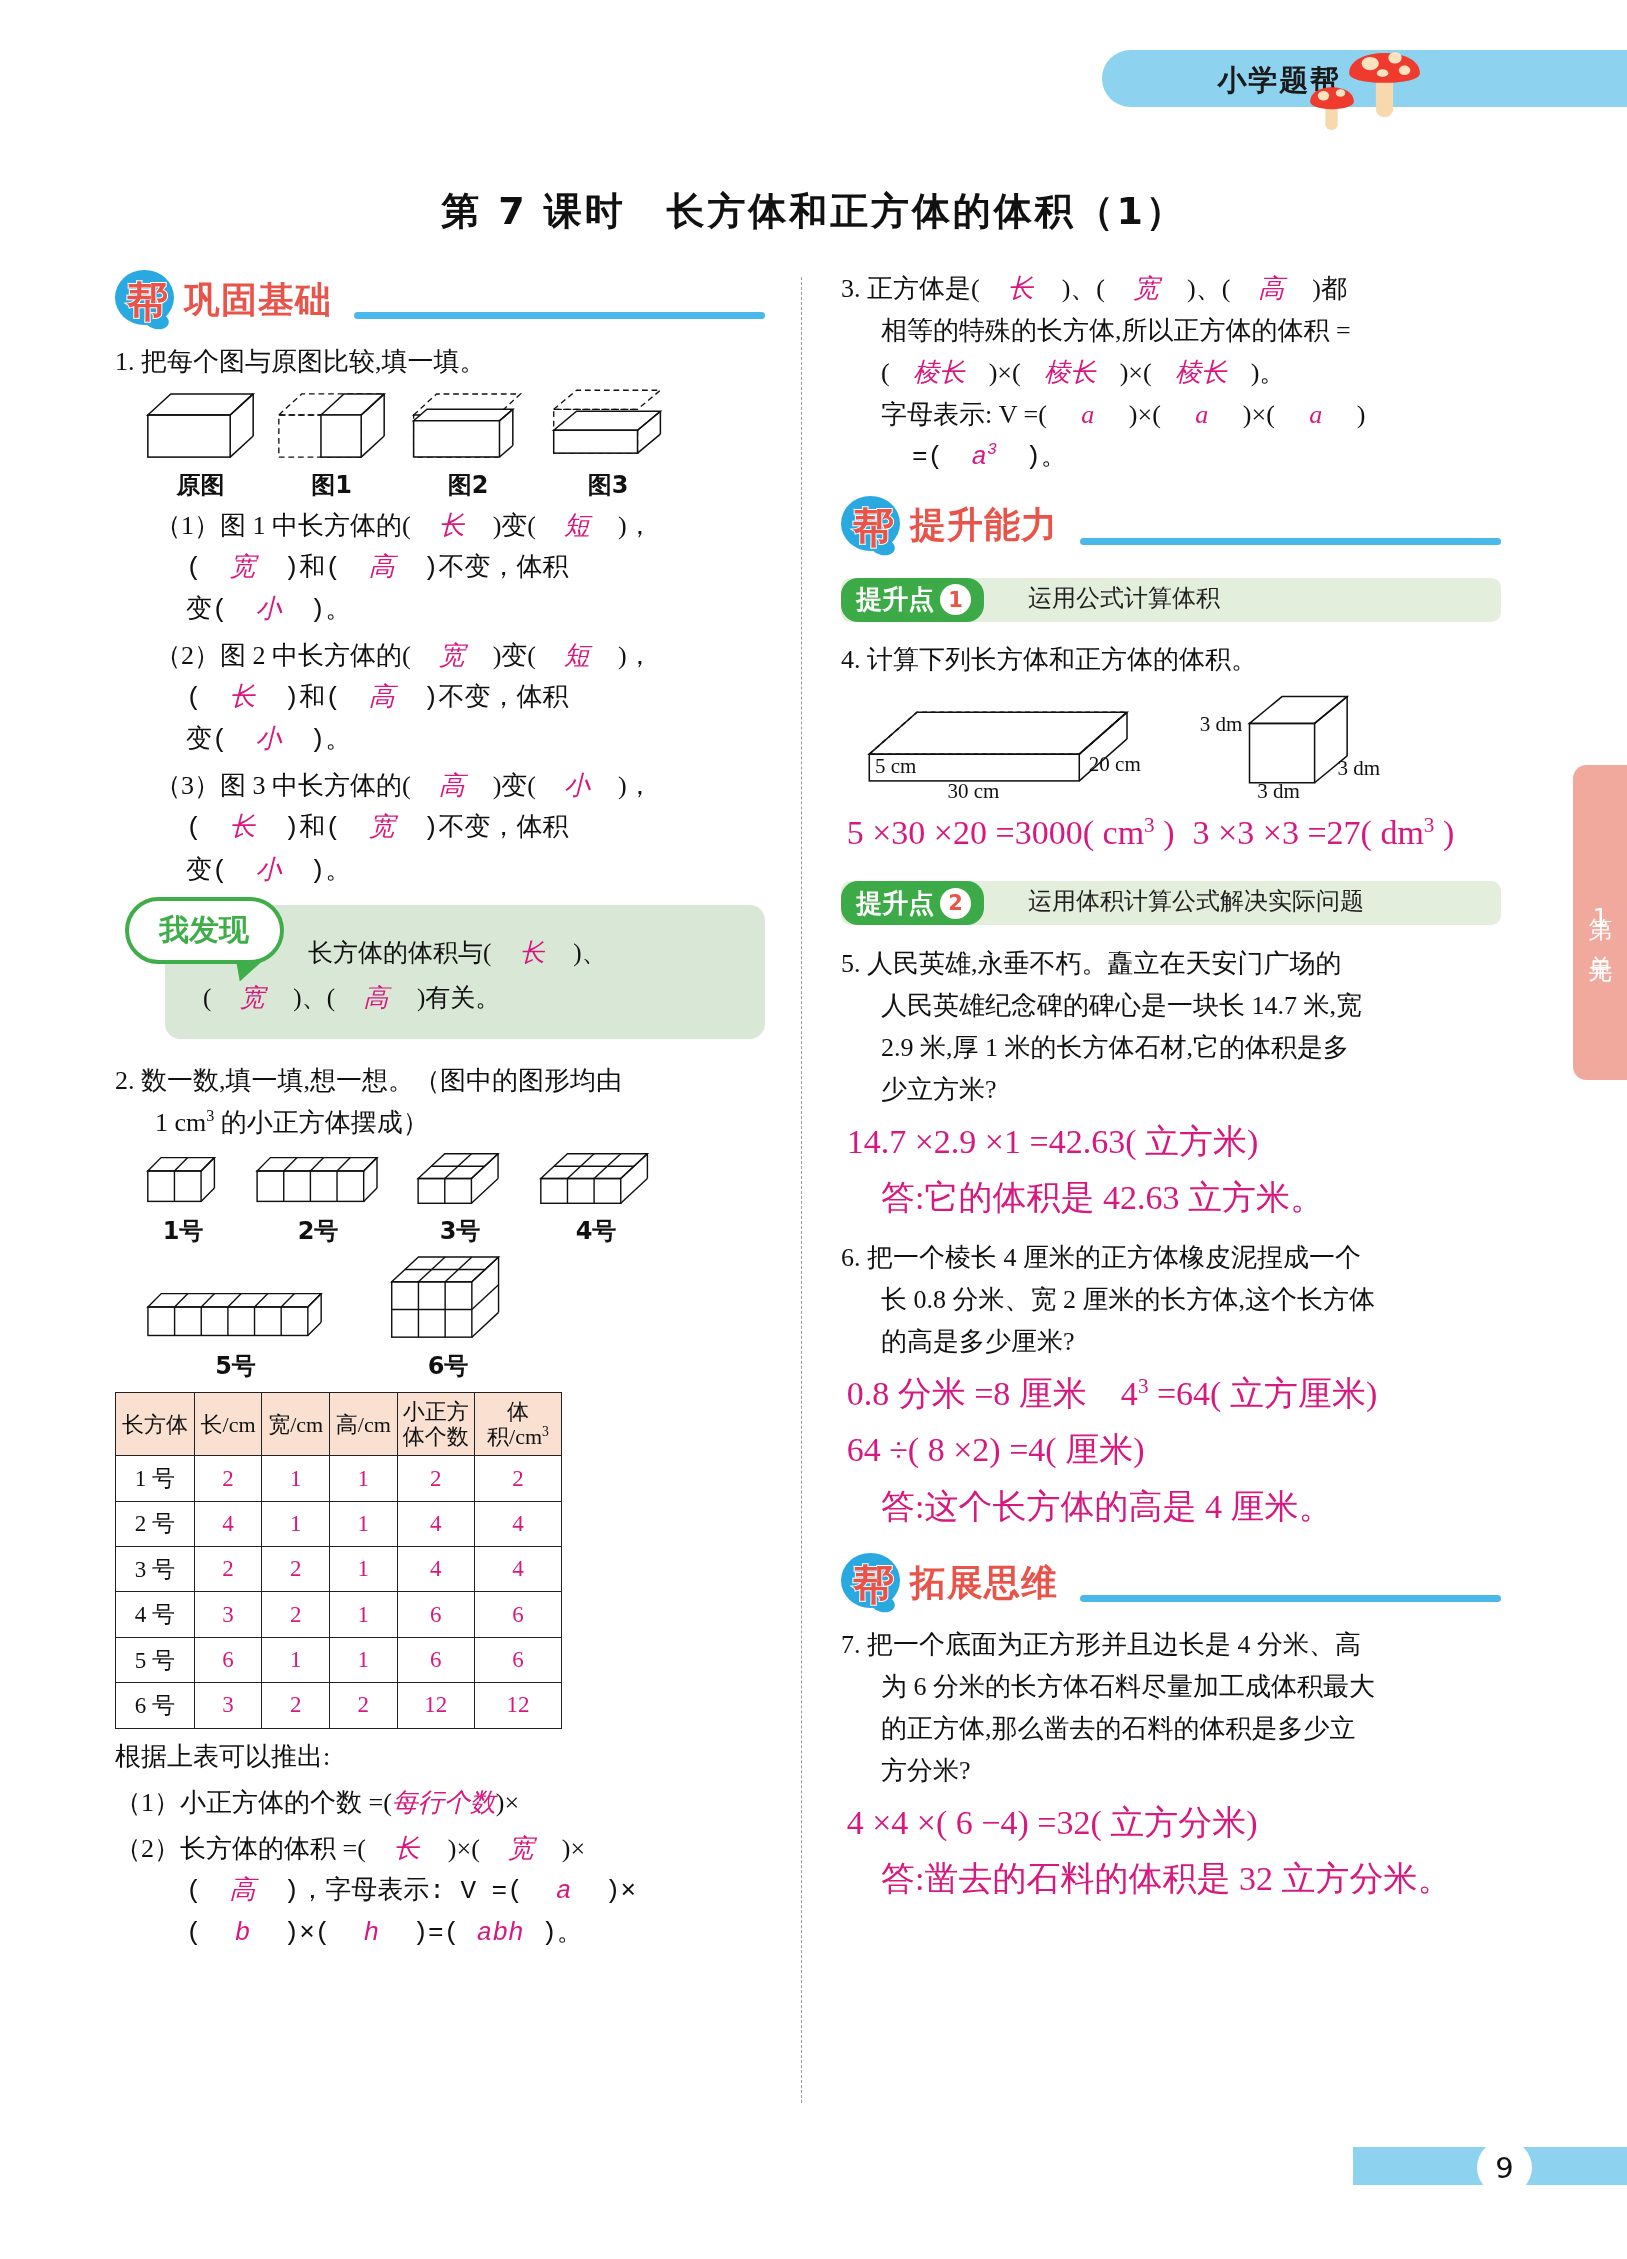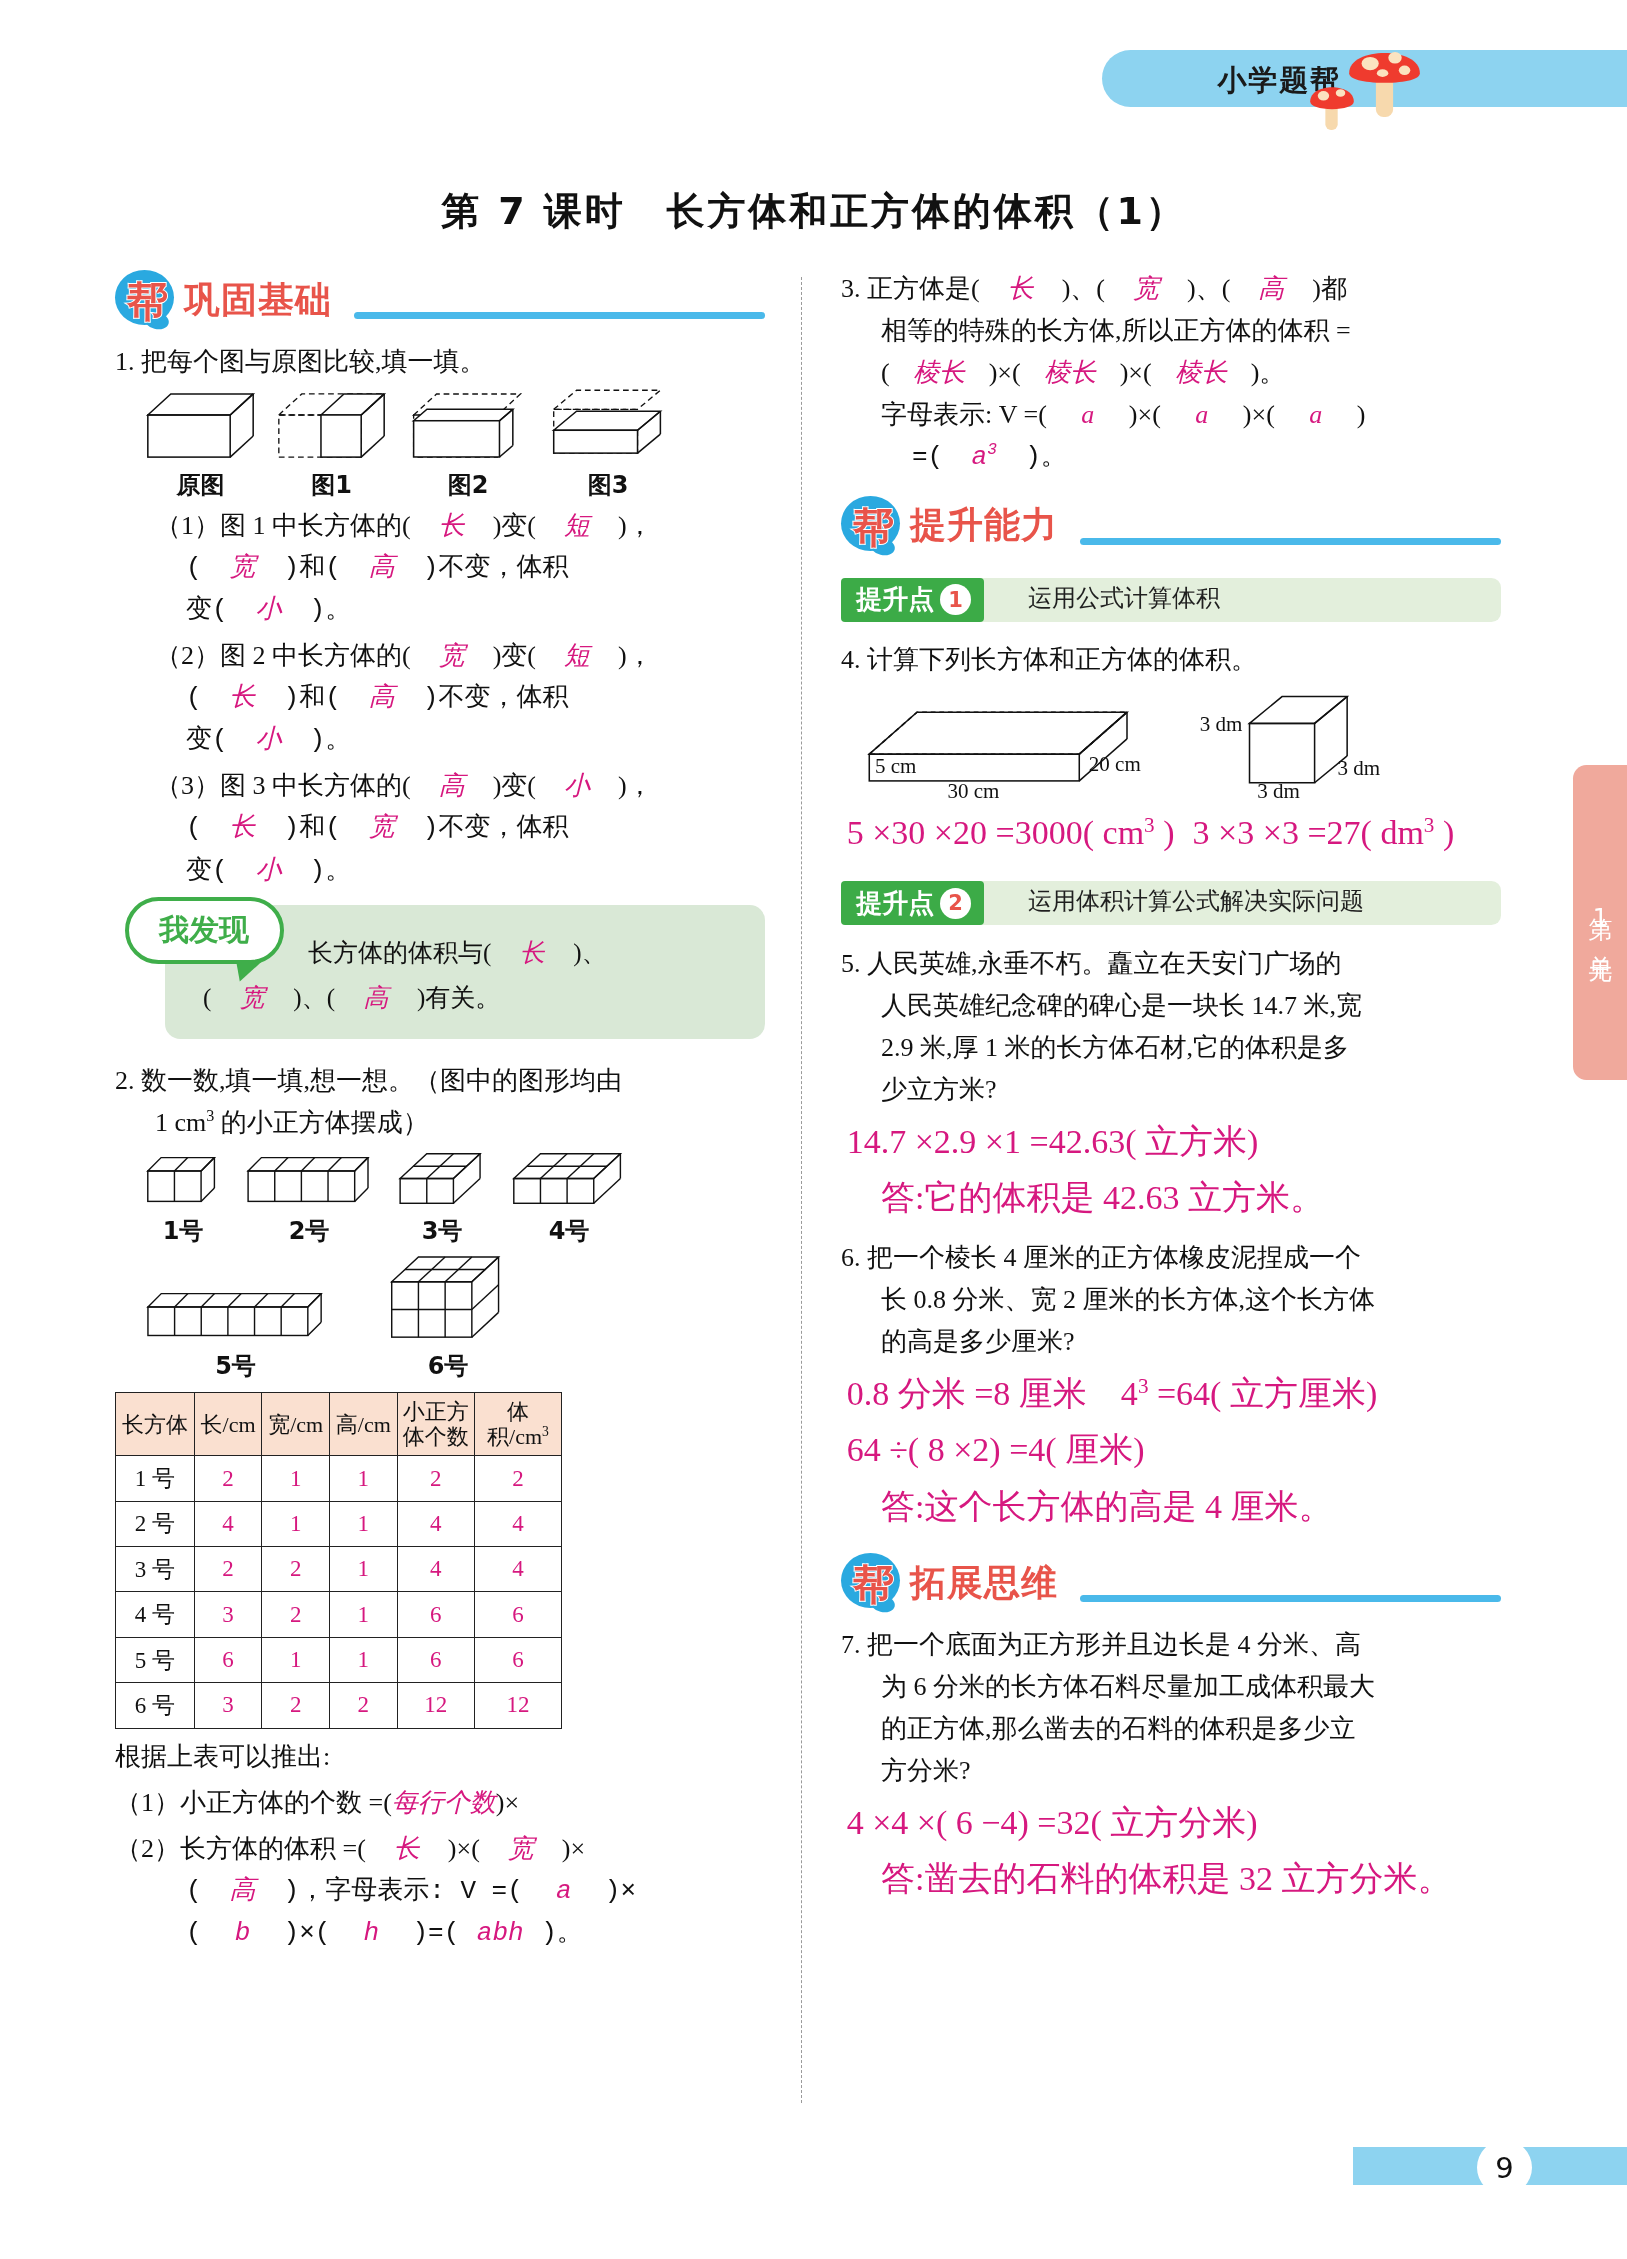--- a/index.html
+++ b/index.html
@@ -121,21 +121,21 @@
   }
 
   
   .lift{position:relative; height:48px; margin:21px 0 13.4px 0;}
   .lift-bg{
     position:absolute; left:0; top:0; height:44px; width:100%;
     background:#e3efdc; border-radius:9.6px;
   }
   .lift-label{
     position:absolute; left:0; top:0; height:44px;
-    background:#3cab47; border-radius:4px;
+    background:#3cab47; border-radius:17px;
     display:flex; align-items:center; padding:0 13.4px 0 15.3px; gap:5.7px;
   }
   .lift-label .t{
     font-size:26px; font-weight:bold; color:#ffffff;
     font-family:"DejaVu Sans","Liberation Sans",sans-serif;
   }
   .lift-num{
     width:31px; height:31px; border-radius:50%;
     background:#ffffff; color:#e8544a;
     font-size:21px; font-weight:bold;
@@ -317,21 +317,21 @@
       <span style="display:block; padding-left:105px;"><span>长方体的体积与(</span><span class="blank ans">长</span><span>)、</span></span>
       <span style="display:block;"><span>(</span><span class="blank ans">宽</span><span>)、(</span><span class="blank ans">高</span><span>)有关。</span></span>
     </div>
   </div>
 
   <p class="q">
     <span style="display:block;">2. 数一数,填一填,想一想。（图中的图形均由</span>
     <span style="display:block; padding-left:40px;font-family:Liberation Serif, serif;"><span>1 cm</span><sup>3</sup><span> 的小正方体摆成）</span></span>
   </p>
 
-  <div class="figrow" style="padding-left:27px;">
+  <div class="figrow" style="gap:27px; padding-left:27px;">
     <div class="fig">
       <svg width="82" height="59" viewBox="0 0 86 62">
         <polygon points="6,22 20,8 76,8 62,22" fill="none" stroke="#111" stroke-width="1.5"></polygon>
         <rect x="6" y="22" width="56" height="32" fill="none" stroke="#111" stroke-width="1.5"></rect>
         <line x1="62" y1="22" x2="76" y2="8" stroke="#111" stroke-width="1.5"></line>
         <line x1="62" y1="54" x2="76" y2="40" stroke="#111" stroke-width="1.5"></line>
         <line x1="76" y1="8" x2="76" y2="40" stroke="#111" stroke-width="1.5"></line>
         <line x1="34" y1="22" x2="34" y2="54" stroke="#111" stroke-width="1.5"></line>
         <line x1="34" y1="22" x2="48" y2="8" stroke="#111" stroke-width="1.5"></line>
       </svg>

